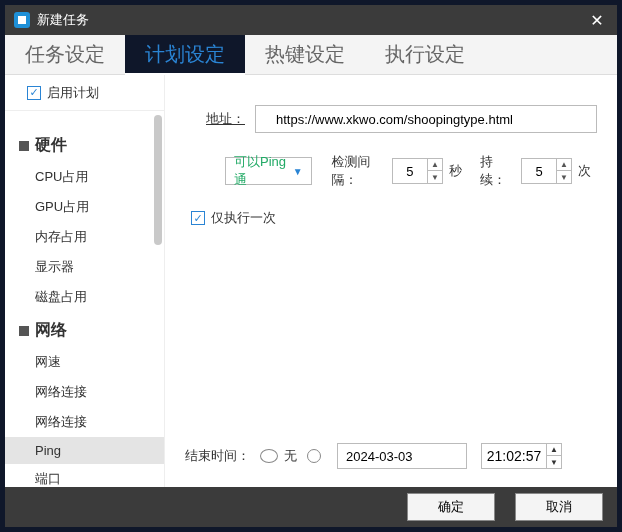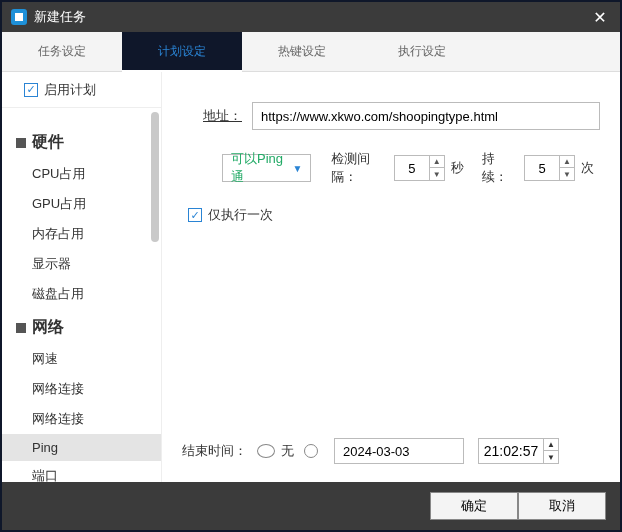--- a/index.html
+++ b/index.html
@@ -1,56 +1,56 @@
 <!DOCTYPE html>
 <html><head>
 <meta charset="utf-8">
 <style>
   * { box-sizing: border-box; font-family: "Microsoft YaHei", Arial, sans-serif; }
   body { margin: 0; background: #fff; }
-  .window { width: 622px; height: 532px; border: 2px solid #0f172a; display: flex; flex-direction: column; background: #fff; }
+  .window { width: 622px; height: 532px; border: 5px solid #0f172a; display: flex; flex-direction: column; background: #fff; }
   .titlebar { height: 30px; background: #3b3b3b; color: #fff; display: flex; align-items: center; padding: 0 8px; }
   .titlebar .logo { width: 18px; height: 18px; margin-right: 6px; }
   .titlebar .title { font-size: 13px; flex: 1; }
   .titlebar .close { width: 24px; height: 24px; display: flex; align-items: center; justify-content: center; font-size: 16px; cursor: pointer; }
   .tabs { height: 40px; background: #f4f4f4; border-bottom: 1px solid #ddd; display: flex; }
-  .tab { width: 120px; display: flex; align-items: center; justify-content: center; font-size: 12px; color: #666; cursor: pointer; }
+  .tab { width: 120px; display: flex; align-items: center; justify-content: center; font-size: 20px; color: #666; cursor: pointer; }
   .tab.active { background: #0f172a; color: #2a84d4; border-bottom: 2px solid #fff; margin-bottom: -1px; }
   .body { flex: 1; display: flex; min-height: 0; }
   .sidebar-wrap { width: 160px; border-right: 1px solid #eee; display: flex; flex-direction: column; }
   .enable-row { height: 36px; display: flex; align-items: center; padding-left: 22px; font-size: 13px; color: #333; border-bottom: 1px solid #eee; }
   .enable-row .cb { width: 14px; height: 14px; border: 1px solid #2a84d4; margin-right: 6px; display: flex; align-items: center; justify-content: center; color: #2a84d4; font-size: 11px; }
   .sidebar { flex: 1; overflow: hidden; position: relative; padding-top: 4px; }
   .cutoff { font-size: 13px; color: #333; padding: 2px 0 6px 30px; line-height: 14px; height: 12px; overflow: hidden; }
   .group { font-size: 16px; font-weight: bold; color: #333; padding: 8px 0 6px 14px; display: flex; align-items: center; }
   .group .sq { width: 10px; height: 10px; background: #555; margin-right: 6px; }
   .item { font-size: 13px; color: #333; padding: 6px 0 6px 30px; cursor: pointer; }
   .item.active { background: #e4e4e4; }
   .scrollbar { position: absolute; right: 2px; top: 4px; width: 8px; height: 130px; background: #c9c9c9; border-radius: 4px; }
   .content { flex: 1; padding: 30px 20px 10px 20px; display: flex; flex-direction: column; position: relative; }
   .row { display: flex; align-items: center; font-size: 13px; color: #333; margin-bottom: 20px; }
   .lbl { width: 60px; text-align: right; margin-right: 10px; text-decoration: underline; }
-  .url-input { flex: 1; height: 28px; border: 1px solid #bbb; padding: 0 8px; font-size: 13px; }
+  .url-input { flex: 1; height: 28px; border: 1px solid #bbb; padding: 0 20px; font-size: 13px; }
   .sel { width: 110px; height: 28px; border: 1px solid #bbb; display: flex; align-items: center; justify-content: flex-end; padding: 0 8px; color: #2a6; font-size: 13px; margin-right: 20px; margin-left: 40px; }
   .sel .arr { color: #2a84d4; font-size: 10px; }
   .spin { display: flex; align-items: center; border: 1px solid #bbb; height: 26px; }
   .spin input { width: 34px; border: none; text-align: center; font-size: 13px; outline: none; }
   .spin .btns { display: flex; flex-direction: column; border-left: 1px solid #bbb; }
   .spin .b { width: 14px; height: 12px; font-size: 8px; display: flex; align-items: center; justify-content: center; cursor: pointer; color: #555; }
   .spin .b:first-child { border-bottom: 1px solid #bbb; }
   .gap { margin: 0 6px; }
   .once-row { display: flex; align-items: center; font-size: 13px; color: #333; margin-left: 6px; }
   .once-row .cb { width: 14px; height: 14px; border: 1px solid #2a84d4; margin-right: 6px; display: flex; align-items: center; justify-content: center; color: #2a84d4; font-size: 11px; }
   .end-row { position: absolute; left: 20px; right: 20px; bottom: 18px; display: flex; align-items: center; font-size: 13px; color: #333; }
   .radio { width: 14px; height: 14px; border: 1px solid #888; border-radius: 50%; margin: 0 6px 0 10px; display: flex; align-items: center; justify-content: center; }
   .radio.sel::after { content: ""; width: 7px; height: 7px; background: #2fa64a; border-radius: 50%; }
   .date-in { width: 130px; height: 26px; border: 1px solid #bbb; padding: 0 8px; font-size: 13px; margin-left: 10px; }
   .time-box { display: flex; align-items: center; border: 1px solid #bbb; height: 26px; margin-left: 14px; }
   .time-box input { width: 64px; border: none; text-align: center; font-size: 14px; outline: none; }
-  .footer { height: 48px; background: #3b3b3b; display: flex; align-items: center; justify-content: flex-end; padding: 0 14px; }
+  .footer { height: 40px; background: #3b3b3b; display: flex; align-items: center; justify-content: flex-end; padding: 0 14px; gap: 20px; }
   .btn { width: 88px; height: 28px; background: #f4f4f4; border: 1px solid #888; font-size: 13px; display: flex; align-items: center; justify-content: center; cursor: pointer; }
 </style>
 </head>
 <body>
 
 <div class="window">
   <div class="titlebar">
     <span class="logo">
       <svg viewBox="0 0 18 18">
           <rect x="1" y="1" width="16" height="16" rx="3" fill="#1e90d8"></rect>

